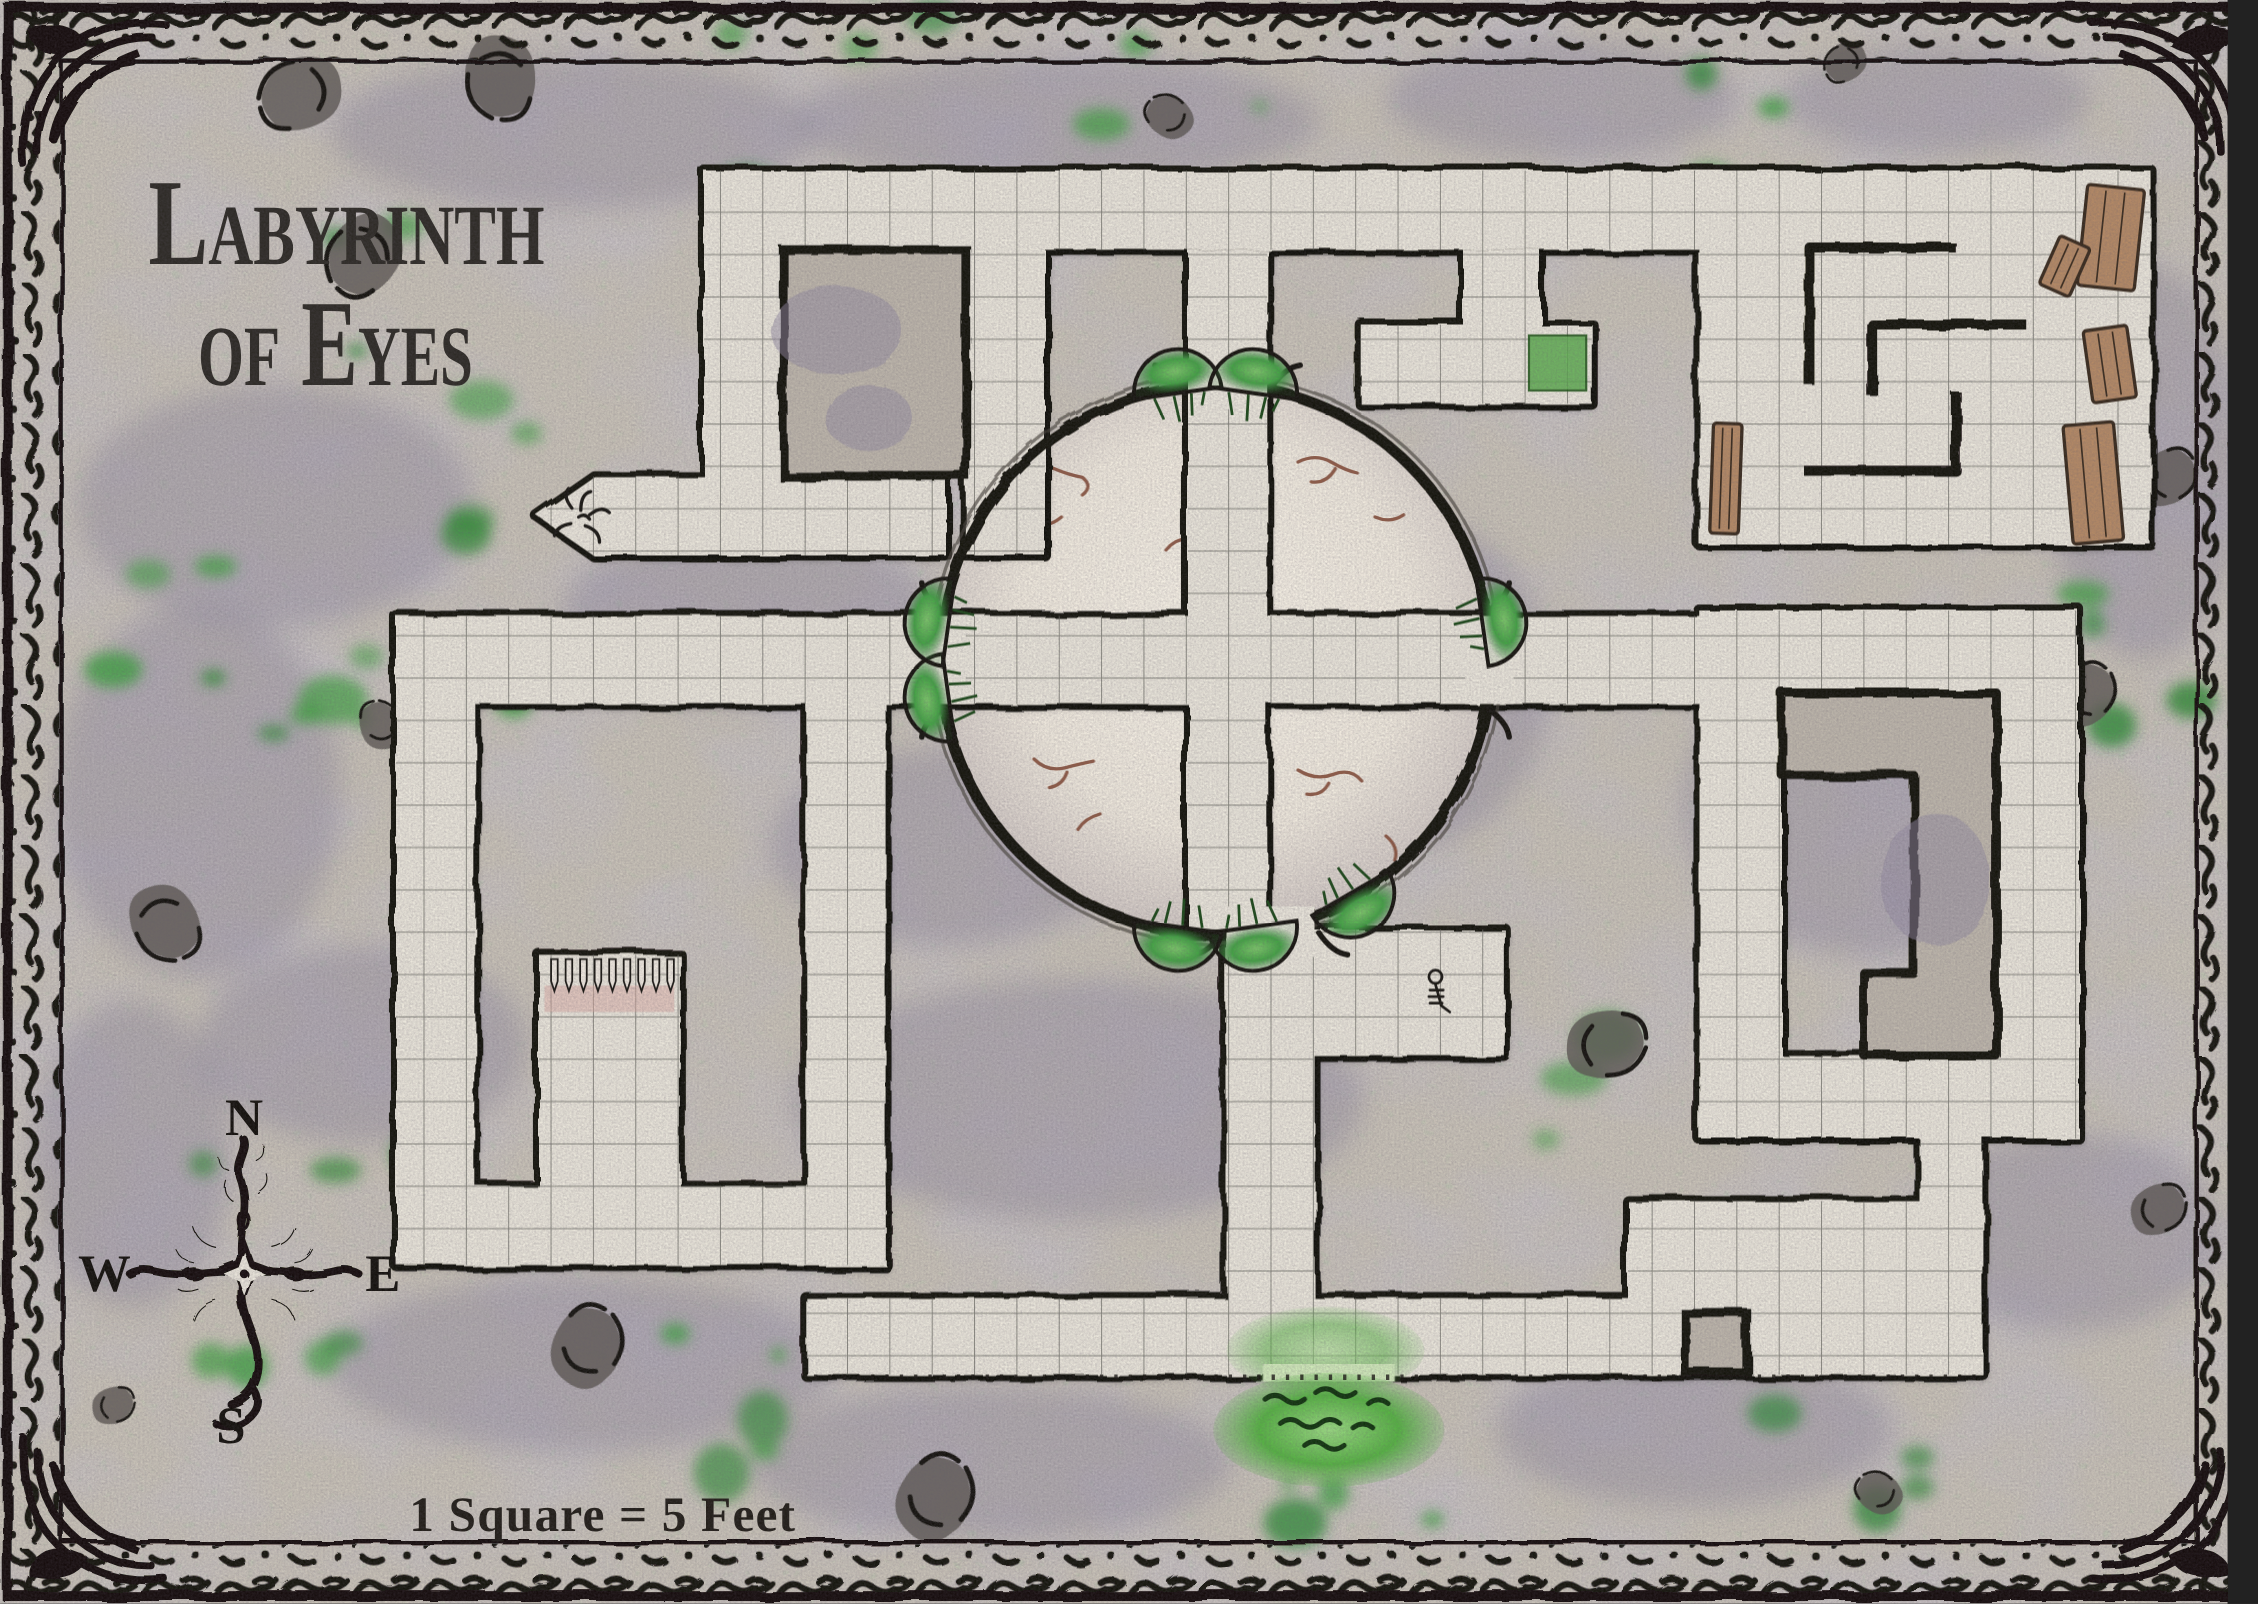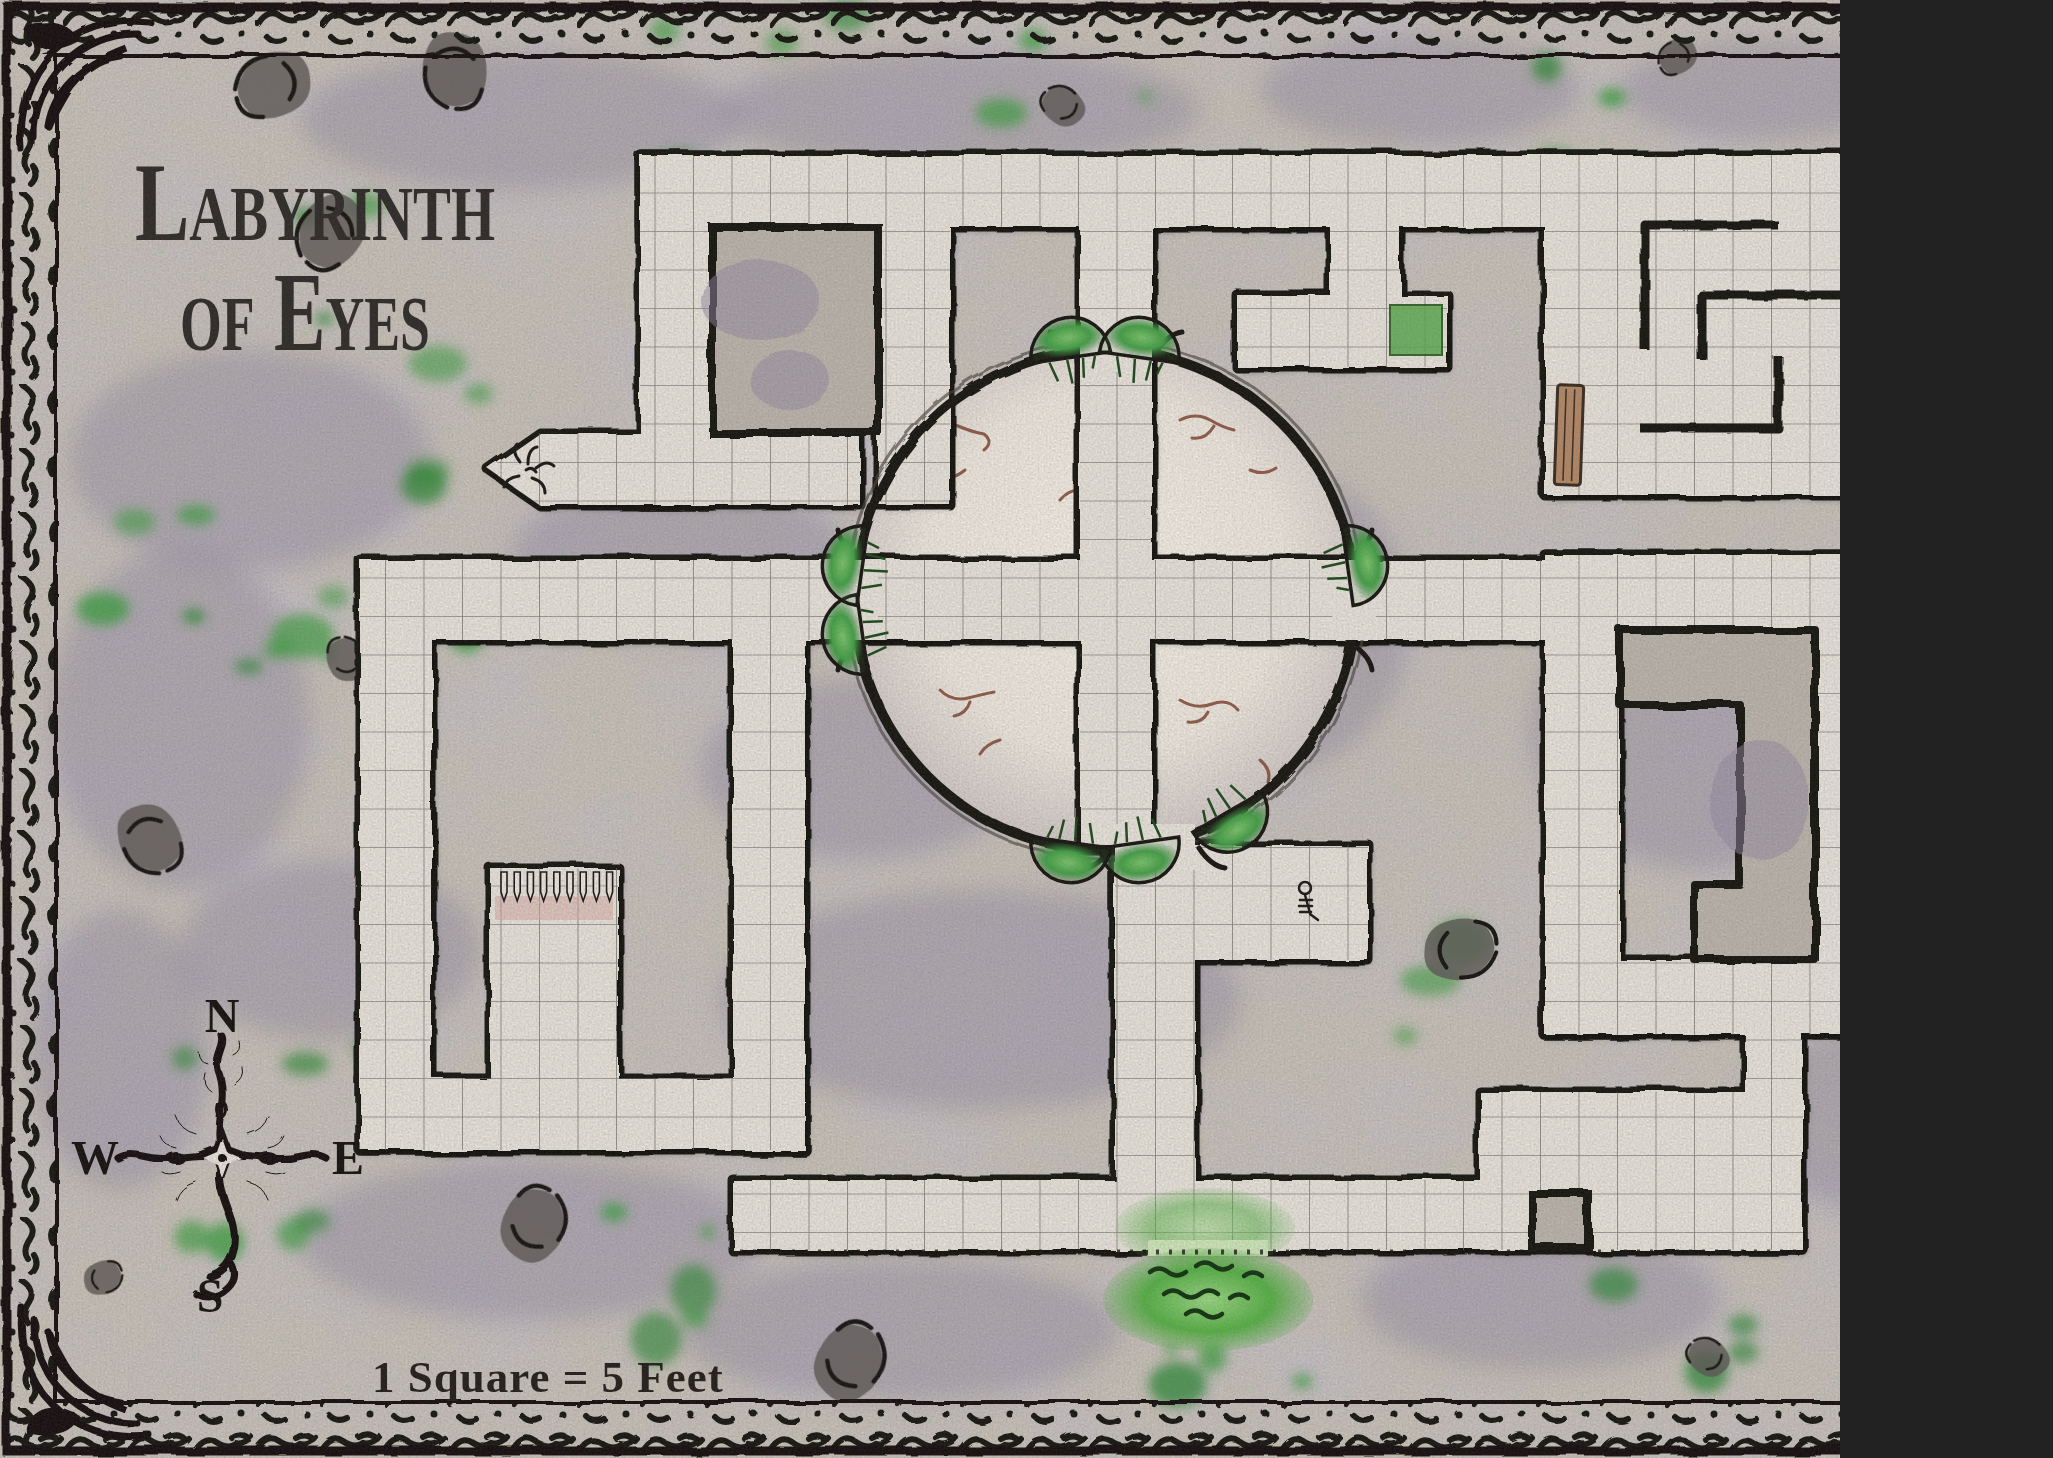--- a/index.html
+++ b/index.html
@@ -1,16 +1,16 @@
 <!DOCTYPE html>
 <html><head>
 <meta charset="utf-8">
 <style>
   html,body{margin:0;padding:0;background:#222;}
-  #stage{width:1840px;height:1458px;position:relative;overflow:hidden;}
+  #stage{width:2025px;height:1458px;position:relative;overflow:hidden;}
   svg{display:block;}
   .title-text{font-family:"Liberation Serif","DejaVu Serif",serif;font-weight:700;
               font-variant:small-caps;fill:#2e2b26;}
   .compass-letter{font-family:"Liberation Serif","DejaVu Serif",serif;font-weight:700;
               font-size:48px;fill:#14110c;}
   .scale-text{font-family:"Liberation Serif","DejaVu Serif",serif;font-weight:700;
               font-size:45px;fill:#221e18;letter-spacing:1px;}
 </style>
 </head>
 <body>

